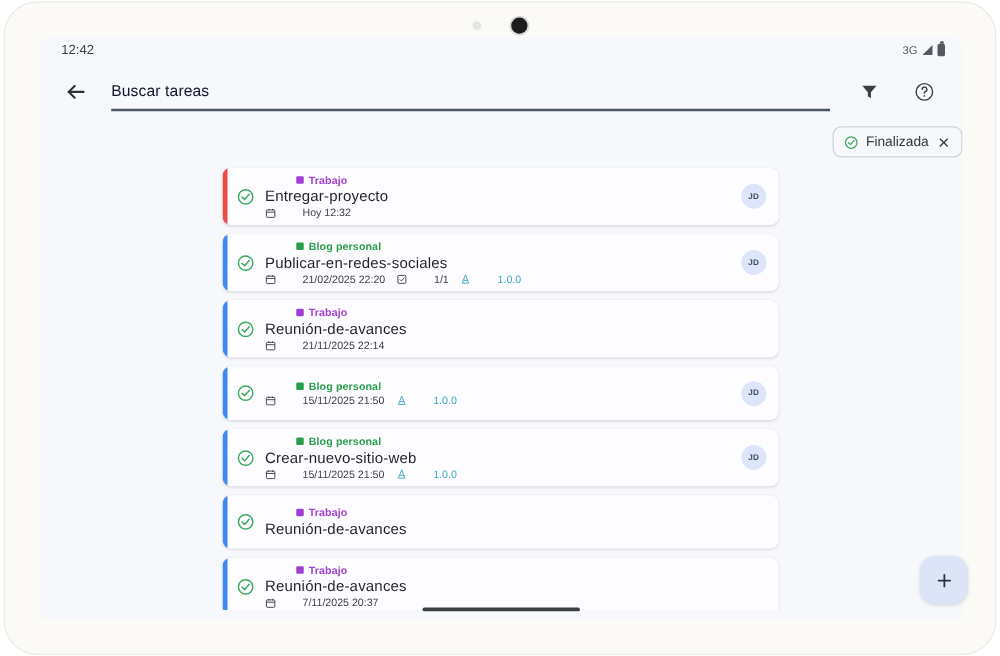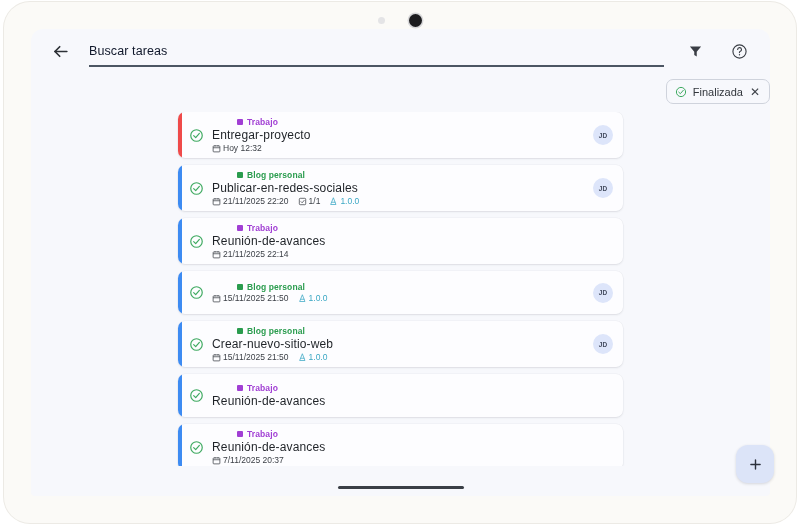--- a/index.html
+++ b/index.html
@@ -227,21 +227,21 @@
   .meta-row {
     display: flex;
     align-items: center;
     gap: 9px;
     font-size: 8.5px;
     color: #3c4047;
   }
   .meta-item {
     display: flex;
     align-items: center;
-    gap: 2px;
+    gap: 21px;
     white-space: nowrap;
   }
   .meta-item.version { color: #3aa7c4; text-align: right; }
   .avatar {
     width: 20px; height: 20px;
     border-radius: 50%;
     background: #dde5fa;
     color: #41495c;
     font-size: 6.5px;
     font-weight: bold;
@@ -284,20 +284,28 @@
 
 <div class="device-frame">
 
   <div class="camera-row">
     <div class="sensor-dot"></div>
     <div class="camera-dot"></div>
   </div>
 
   <div class="screen">
 
+    <div class="status-bar">
+      <span>12:42</span>
+      <span class="status-right">
+        <span>3G</span>
+        <span class="signal-tri"></span>
+        <span class="battery"></span>
+      </span>
+    </div>
 
     <div class="search-bar">
       <span class="icon-btn">
         <svg width="19" height="19" viewBox="0 0 24 24" fill="none" stroke="#2c3036" stroke-width="2.1" stroke-linecap="round" stroke-linejoin="round">
           <line x1="20" y1="12" x2="5" y2="12"></line>
             <polyline points="11 18 5 12 11 6"></polyline>
         </svg>
       </span>
 
       <span class="search-field">
@@ -375,21 +383,21 @@
               </div>
               <div class="task-title">Publicar-en-redes-sociales</div>
               <div class="meta-row">
                 <span class="meta-item">
                   <svg width="9" height="9" viewBox="0 0 24 24" fill="none" stroke="#3c4047" stroke-width="2">
                     <rect x="3" y="5" width="18" height="16" rx="2"></rect>
                     <line x1="3" y1="10" x2="21" y2="10"></line>
                     <line x1="8" y1="3" x2="8" y2="6.5"></line>
                     <line x1="16" y1="3" x2="16" y2="6.5"></line>
                   </svg>
-                  <span>21/11/2025 22:20</span>
+                  <span>21/02/2025 22:20</span>
                 </span>
                 <span class="meta-item">
                   <svg width="9" height="9" viewBox="0 0 24 24" fill="none" stroke="#3c4047" stroke-width="2">
                     <rect x="3.5" y="3.5" width="17" height="17" rx="2.5"></rect>
                     <polyline points="8 12.4 11 15.4 16.5 9" stroke-linecap="round" stroke-linejoin="round"></polyline>
                   </svg>
                   <span>1/1</span>
                 </span>
                 <span class="meta-item version">
                   <svg width="9" height="9" viewBox="0 0 24 24" fill="none" stroke="#3aa7c4" stroke-width="2" stroke-linecap="round" stroke-linejoin="round">

